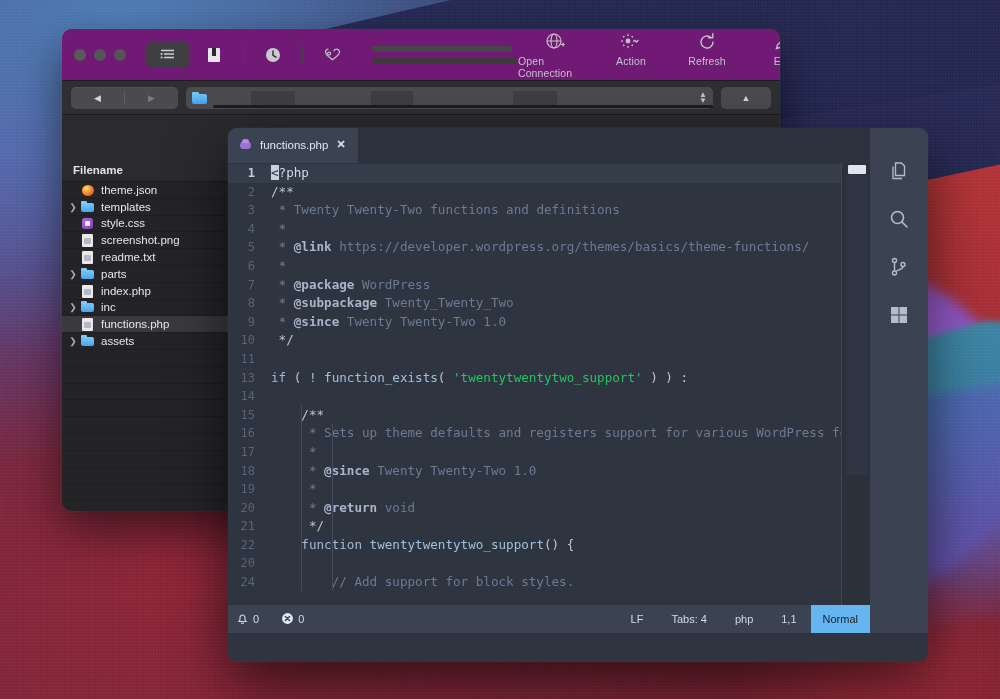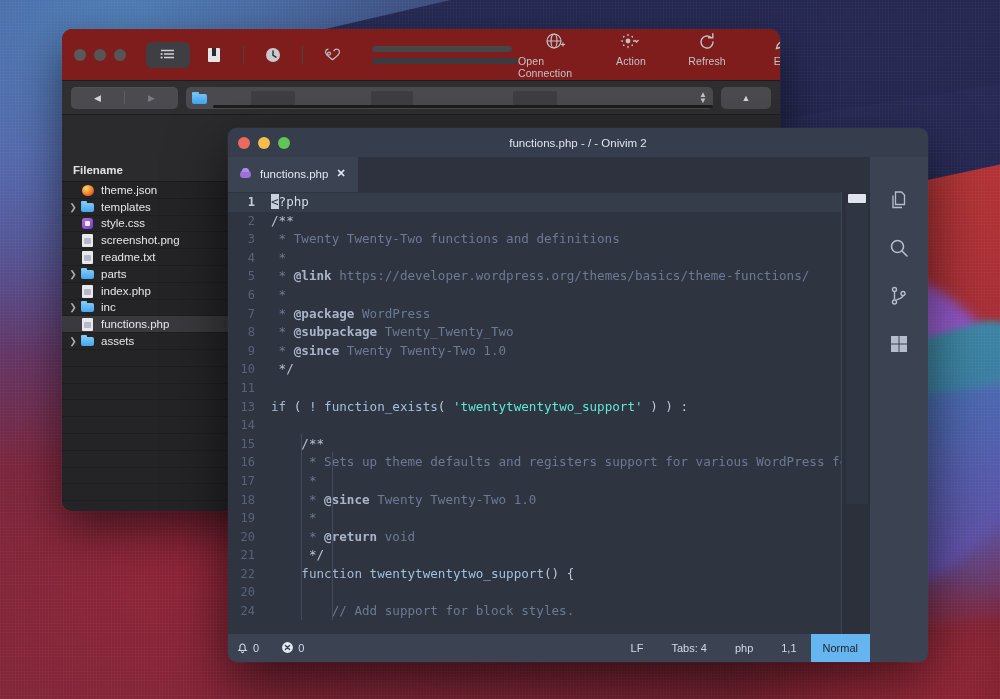--- a/index.html
+++ b/index.html
@@ -93,21 +93,21 @@
     left: 62px; top: 29px;
     width: 718px; height: 482px;
     background: #2b2b2e;
     border-radius: 10px;
     box-shadow: 0 18px 48px rgba(0,0,0,.55), 0 0 0 .5px rgba(255,255,255,.08);
     overflow: hidden;
     color: #d8d8da;
   }
   #fm-titlebar {
     height: 52px;
-    background: #7f1d1d;
+    background: #701a75;
     display: flex; align-items: center;
     padding: 0 12px;
     border-bottom: .5px solid #1d1d20;
   }
   .traffic { display: flex; gap: 8px; align-items: center; margin-right: 20px; }
   .tl { width: 12px; height: 12px; border-radius: 50%; background: #555558; }
   .tl.t1 { background: #5a5a5d; }
 
   .fmtool-left { display: flex; align-items: center; gap: 2px; }
   .fmbtn {
@@ -334,21 +334,21 @@
   }
   .gutter.cur { color: #c5ccdb; font-weight: bold; }
   .ind { flex: none; width: 5px; }
   .igl { position: absolute; width: 1px; background: #434c5e; }
   .code { flex: 1; min-width: 0; }
   .cmt     { color: #6c7a94; }
   .cmt-tag { color: #a9b4c9; font-weight: bold; }
   .cmt-b   { color: #b9c2d4; }
   .kw      { color: #a5b8d4; }
   .fnname  { color: #9fc1de; }
-  .str     { color: #5eead4; }
+  .str     { color: #22c55e; }
   .punc    { color: #c0c7d6; }
   .plain   { color: #d3d9e6; }
   .cursor-blk {
     background: #c8d0de; color: #2e3440;
   }
 
   #ed-scrollregion {
     position: absolute; top: 0; right: 0; width: 28px; height: 100%;
     background: #2b303b;
   }
@@ -592,28 +592,20 @@
         <div class="frow empty">&nbsp;</div>
       </div>
 
     <div id="fm-status">
       <span class="txt">10 Items</span>
     </div>
   </div>
 
   <div id="ed-window">
 
-    <div id="ed-titlebar">
-      <div class="ed-traffic">
-        <span class="etl red"></span>
-        <span class="etl yellow"></span>
-        <span class="etl green"></span>
-      </div>
-      <div id="ed-title">functions.php - / - Onivim 2</div>
-    </div>
 
     <div id="ed-body">
       <div id="ed-main">
 
         <div id="ed-tabs">
           <div class="ed-tab">
             <span class="tab-ico"></span>
             <span>functions.php</span>
             <span class="tab-close">✕</span>
           </div>

